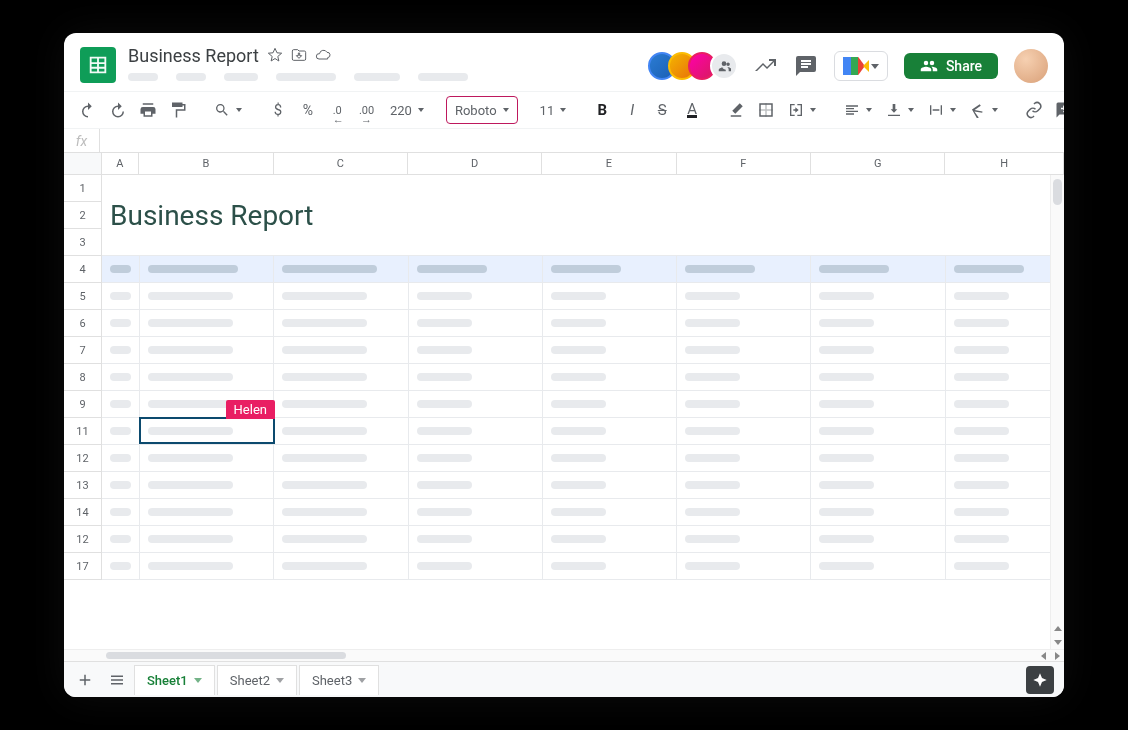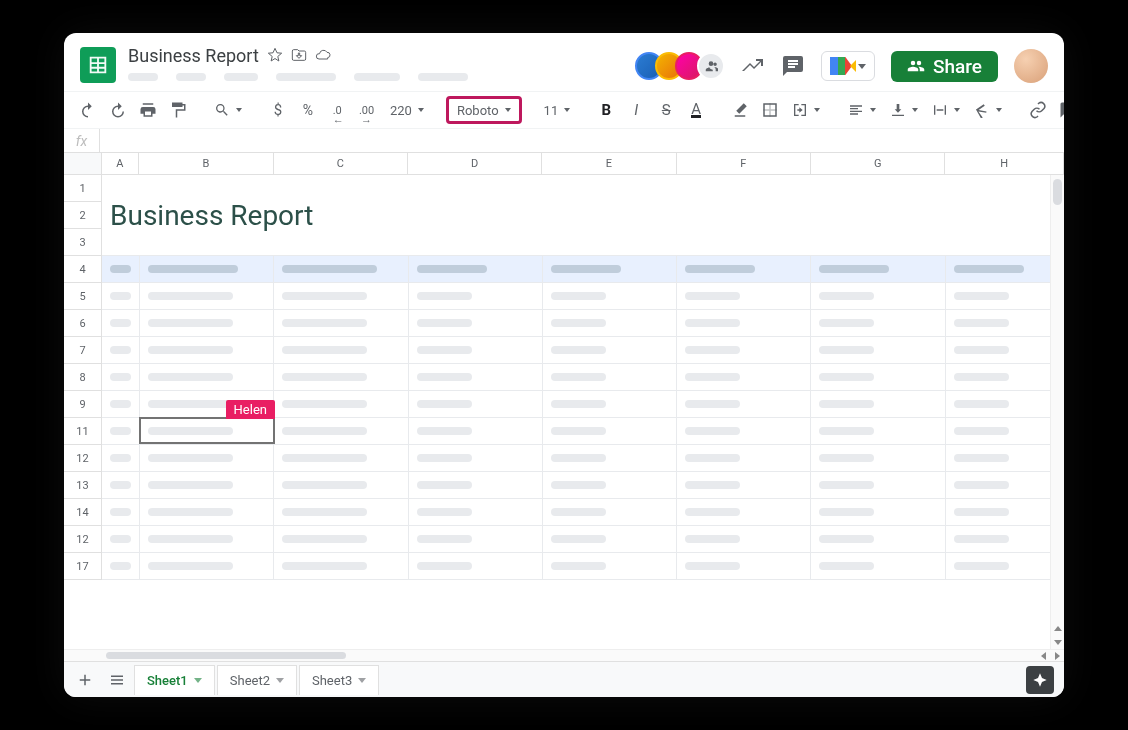--- a/index.html
+++ b/index.html
@@ -83,21 +83,21 @@
     border-right:6px solid #fbbc04;
   }
   .caret-down {
     width:0;height:0;border-left:4px solid transparent;border-right:4px solid transparent;
     border-top:5px solid #5f6368;
   }
   .share-btn {
     display: flex; align-items: center; gap: 8px;
     background: #188038; color: #fff;
     border-radius: 6px; padding: 4px 16px;
-    font-size: 19px; font-weight: 500; cursor: pointer;
+    font-size: 14px; font-weight: 500; cursor: pointer;
   }
   .share-btn svg { width: 18px; height: 18px; fill: #fff; }
   .profile {
     width: 34px; height: 34px; border-radius: 50%;
     background: radial-gradient(circle at 35% 30%, #f6d0b1, #d9a078);
     cursor: pointer;
   }
 
   
   .toolbar {
@@ -107,21 +107,21 @@
     color: #5f6368;
   }
   .tbtn {
     min-width: 28px; height: 28px; display: flex; align-items: center; justify-content: center;
     border-radius: 4px; cursor: pointer; font-size: 13px;
   }
   .tbtn svg { width: 18px; height: 18px; fill: #5f6368; }
   .sep { width: 1px; height: 20px; background: #e0e0e0; margin: 0 6px; }
   .tdrop { display:flex; align-items:center; gap:6px; padding:0 6px; height:28px; cursor:pointer; font-size:13px; color:#5f6368; }
   .mini-caret { width:0;height:0;border-left:3px solid transparent;border-right:3px solid transparent;border-top:4px solid #5f6368; }
-  .font-drop { border:3px solid #be185d; border-radius:4px; padding:0 8px; }
+  .font-drop { border:1px solid #be185d; border-radius:4px; padding:0 8px; }
   .spacer { flex: 1; }
   .bold-B { font-weight: 700; font-size: 15px; color:#202124; }
   .italic-I { font-style: italic; font-size: 15px; }
   .strike-S { text-decoration: line-through; font-size: 15px; }
 
   
   .fxbar {
     display: flex; align-items: center;
     border-bottom: 1px solid #e0e0e0;
     height: 24px;
@@ -152,21 +152,21 @@
   .row:not(.hrow) .skl { background:#e8eaed; }
   .big-merge {
     border-right:1px solid #e8eaed; border-bottom:1px solid #e8eaed;
     display:flex; align-items:center; padding:0 8px;
   }
   .sheet-title { font-size:28px; color:#2c5049; font-weight:400; }
 
   
   .collab-cell {
     position:absolute;
-    border:2px solid #737373;
+    border:2px solid #0c4a6e;
     pointer-events:none;
   }
   .collab-label {
     position:absolute;
     background:#e91e63; color:#fff;
     font-size:13px; padding:2px 8px;
     border-radius:2px 2px 0 0;
     transform: translateY(-100%);
     right:-2px; top:0;
   }

